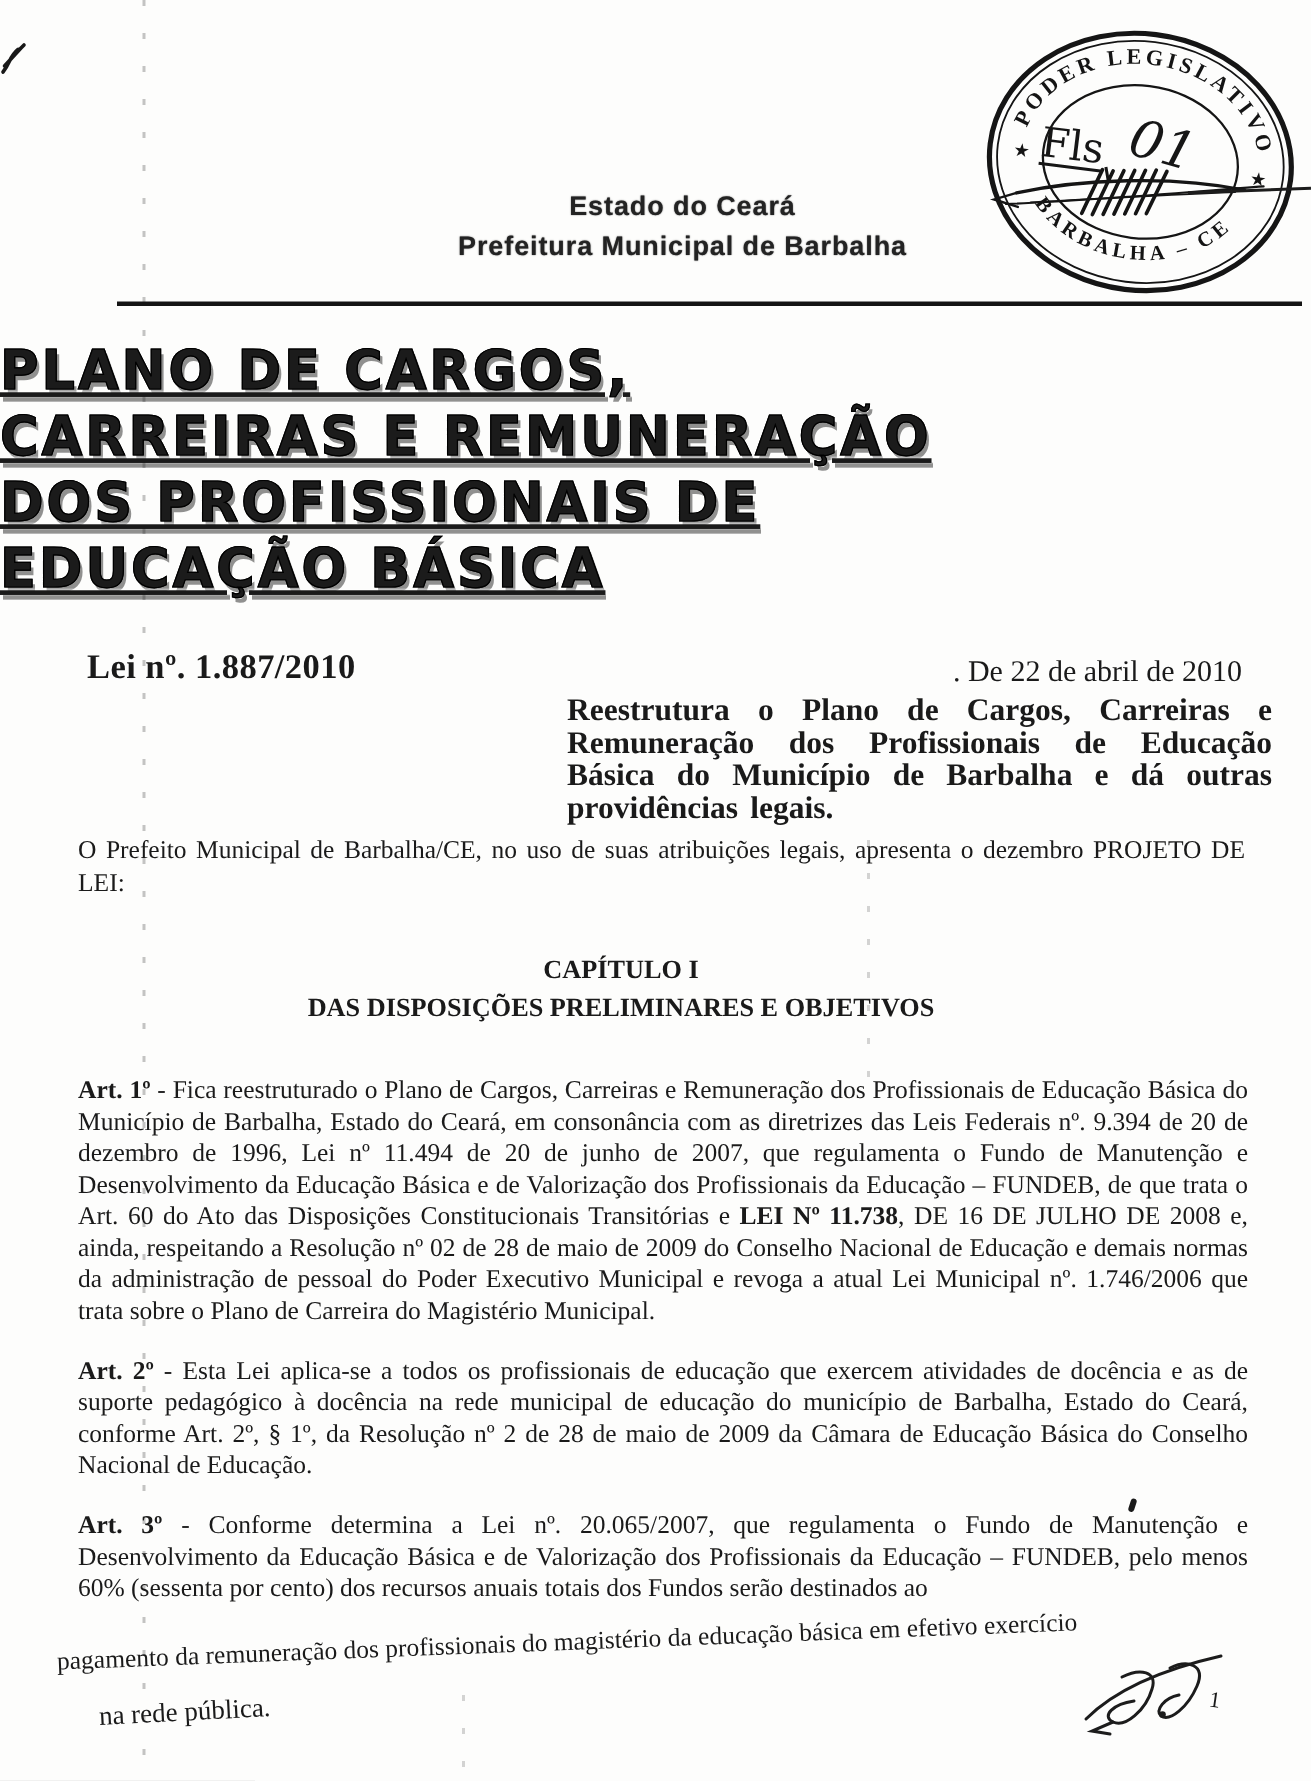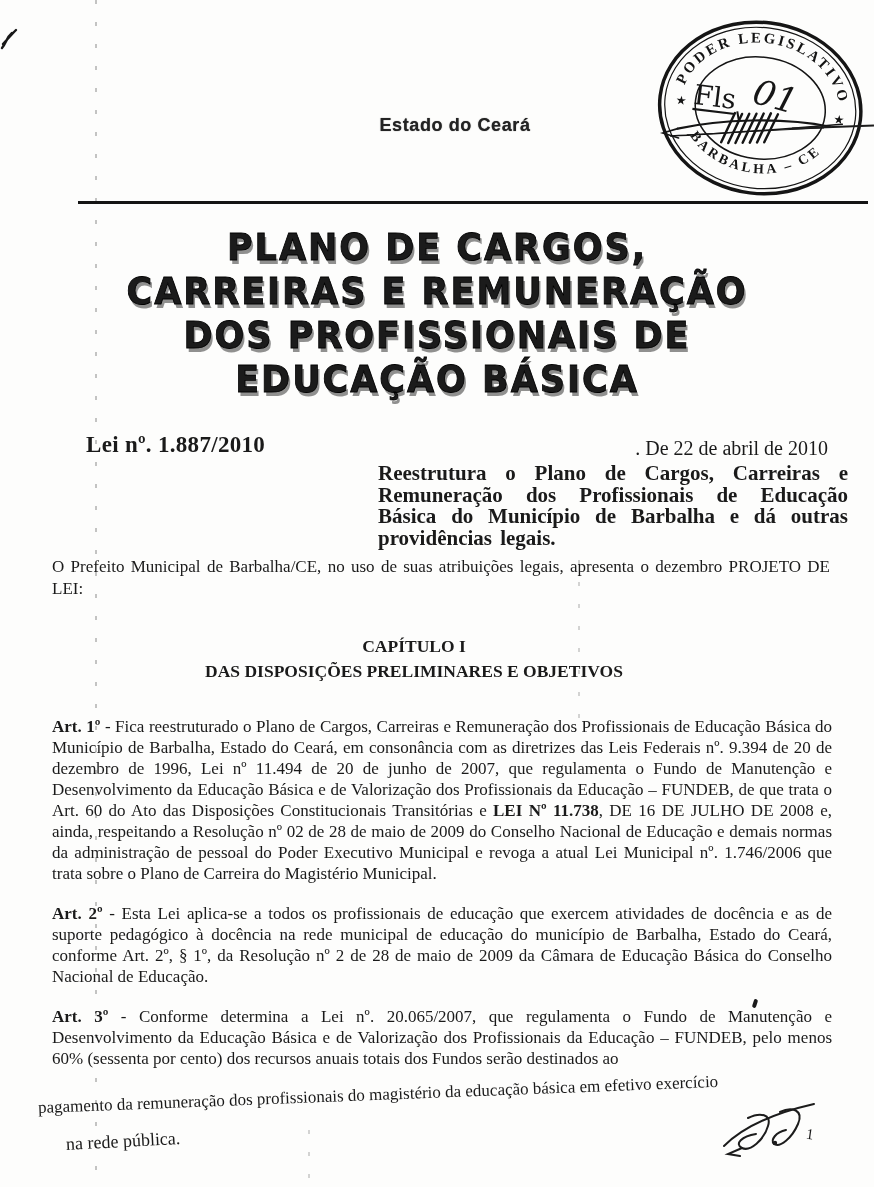--- a/index.html
+++ b/index.html
@@ -14,43 +14,43 @@
     background:repeating-linear-gradient(to bottom,rgba(20,20,20,.45) 0 4px,transparent 4px 22px);
   }
   .fold-main{left:95px;top:0;height:1187px;opacity:.55;}
   .fold-mid{left:578px;top:560px;height:160px;opacity:.4;}
   .fold-low{left:308px;top:1130px;height:55px;opacity:.4;}
 
   .ink-mark{position:absolute;left:0;top:24px;z-index:3;}
 
   
   .header{
-    position:absolute;left:105px;top:112px;width:700px;text-align:center;
+    position:absolute;left:105px;top:124px;width:700px;text-align:center;
     font-family:"Liberation Sans",sans-serif;font-weight:bold;
     font-size:18px;line-height:27px;letter-spacing:.6px;color:#232323;
     text-shadow:0 0 1px rgba(0,0,0,.65);
   }
   .header-rule{position:absolute;left:78px;top:201px;width:790px;height:3px;background:#141414;z-index:2;}
 
   
   .stamp-wrap{position:absolute;left:650px;top:14px;width:220px;height:192px;transform:rotate(7deg);z-index:4;}
   .edge-line{position:absolute;left:792px;top:126px;width:82px;height:2px;background:#1c1c1c;transform:rotate(-2deg);z-index:5;}
 
   
-  .title{position:absolute;left:0;top:226px;width:874px;text-align:center;}
+  .title{position:absolute;left:0;top:226px;width:874px;text-decoration:underline;}
   .title-line{
     font-family:"DejaVu Sans",sans-serif;font-weight:bold;
     font-size:35px;line-height:44px;letter-spacing:2px;color:#1b1b1b;
     -webkit-text-stroke:.8px #000;
     text-shadow:2px 3px 0 rgba(10,10,10,.45), -1px -1px 0 rgba(255,255,255,.45);
     transform:scaleY(1.04);
   }
 
   
-  .law-number{position:absolute;left:58px;top:432px;font-size:23px;font-weight:bold;letter-spacing:.3px;margin-left:28px;}
+  .law-number{position:absolute;left:58px;top:432px;font-size:23px;font-weight:bold;letter-spacing:.3px;}
   .law-date{position:absolute;right:46px;top:437px;font-size:20px;}
 
   
   .ementa{
     position:absolute;left:378px;top:463px;width:470px;
     font-weight:bold;font-size:21px;line-height:21.5px;text-align:justify;
     word-spacing:3px;
   }
 
   .intro{
@@ -85,20 +85,21 @@
   <svg class="ink-mark" width="22" height="28" viewBox="0 0 22 28">
     <path d="M2 24 C7 18 6 14 12 9 M3 20 L14 8 M10 12 L16 6" stroke="#181818" stroke-width="2.4" fill="none" stroke-linecap="round"></path>
   </svg>
 
   <div class="fold-line fold-main"></div>
   <div class="fold-line fold-mid"></div>
   <div class="fold-line fold-low"></div>
 
   <div class="header">
     <div>Estado do Ceará</div>
+    <div>Prefeitura Municipal de Barbalha</div>
   </div>
   <div class="header-rule"></div>
 
   <div class="stamp-wrap">
     <svg width="220" height="192" viewBox="0 0 216 188">
       <ellipse cx="108" cy="92" rx="99" ry="84" fill="none" stroke="#151515" stroke-width="3.4"></ellipse>
       <ellipse cx="108" cy="92" rx="94" ry="79" fill="none" stroke="#151515" stroke-width="1.2"></ellipse>
       <ellipse cx="108" cy="92" rx="64" ry="50" fill="none" stroke="#151515" stroke-width="1.5"></ellipse>
       <defs>
         <path id="arcTop" d="M 30.3 86.4 A 78 64 0 0 1 185.7 86.4" fill="none"></path>

